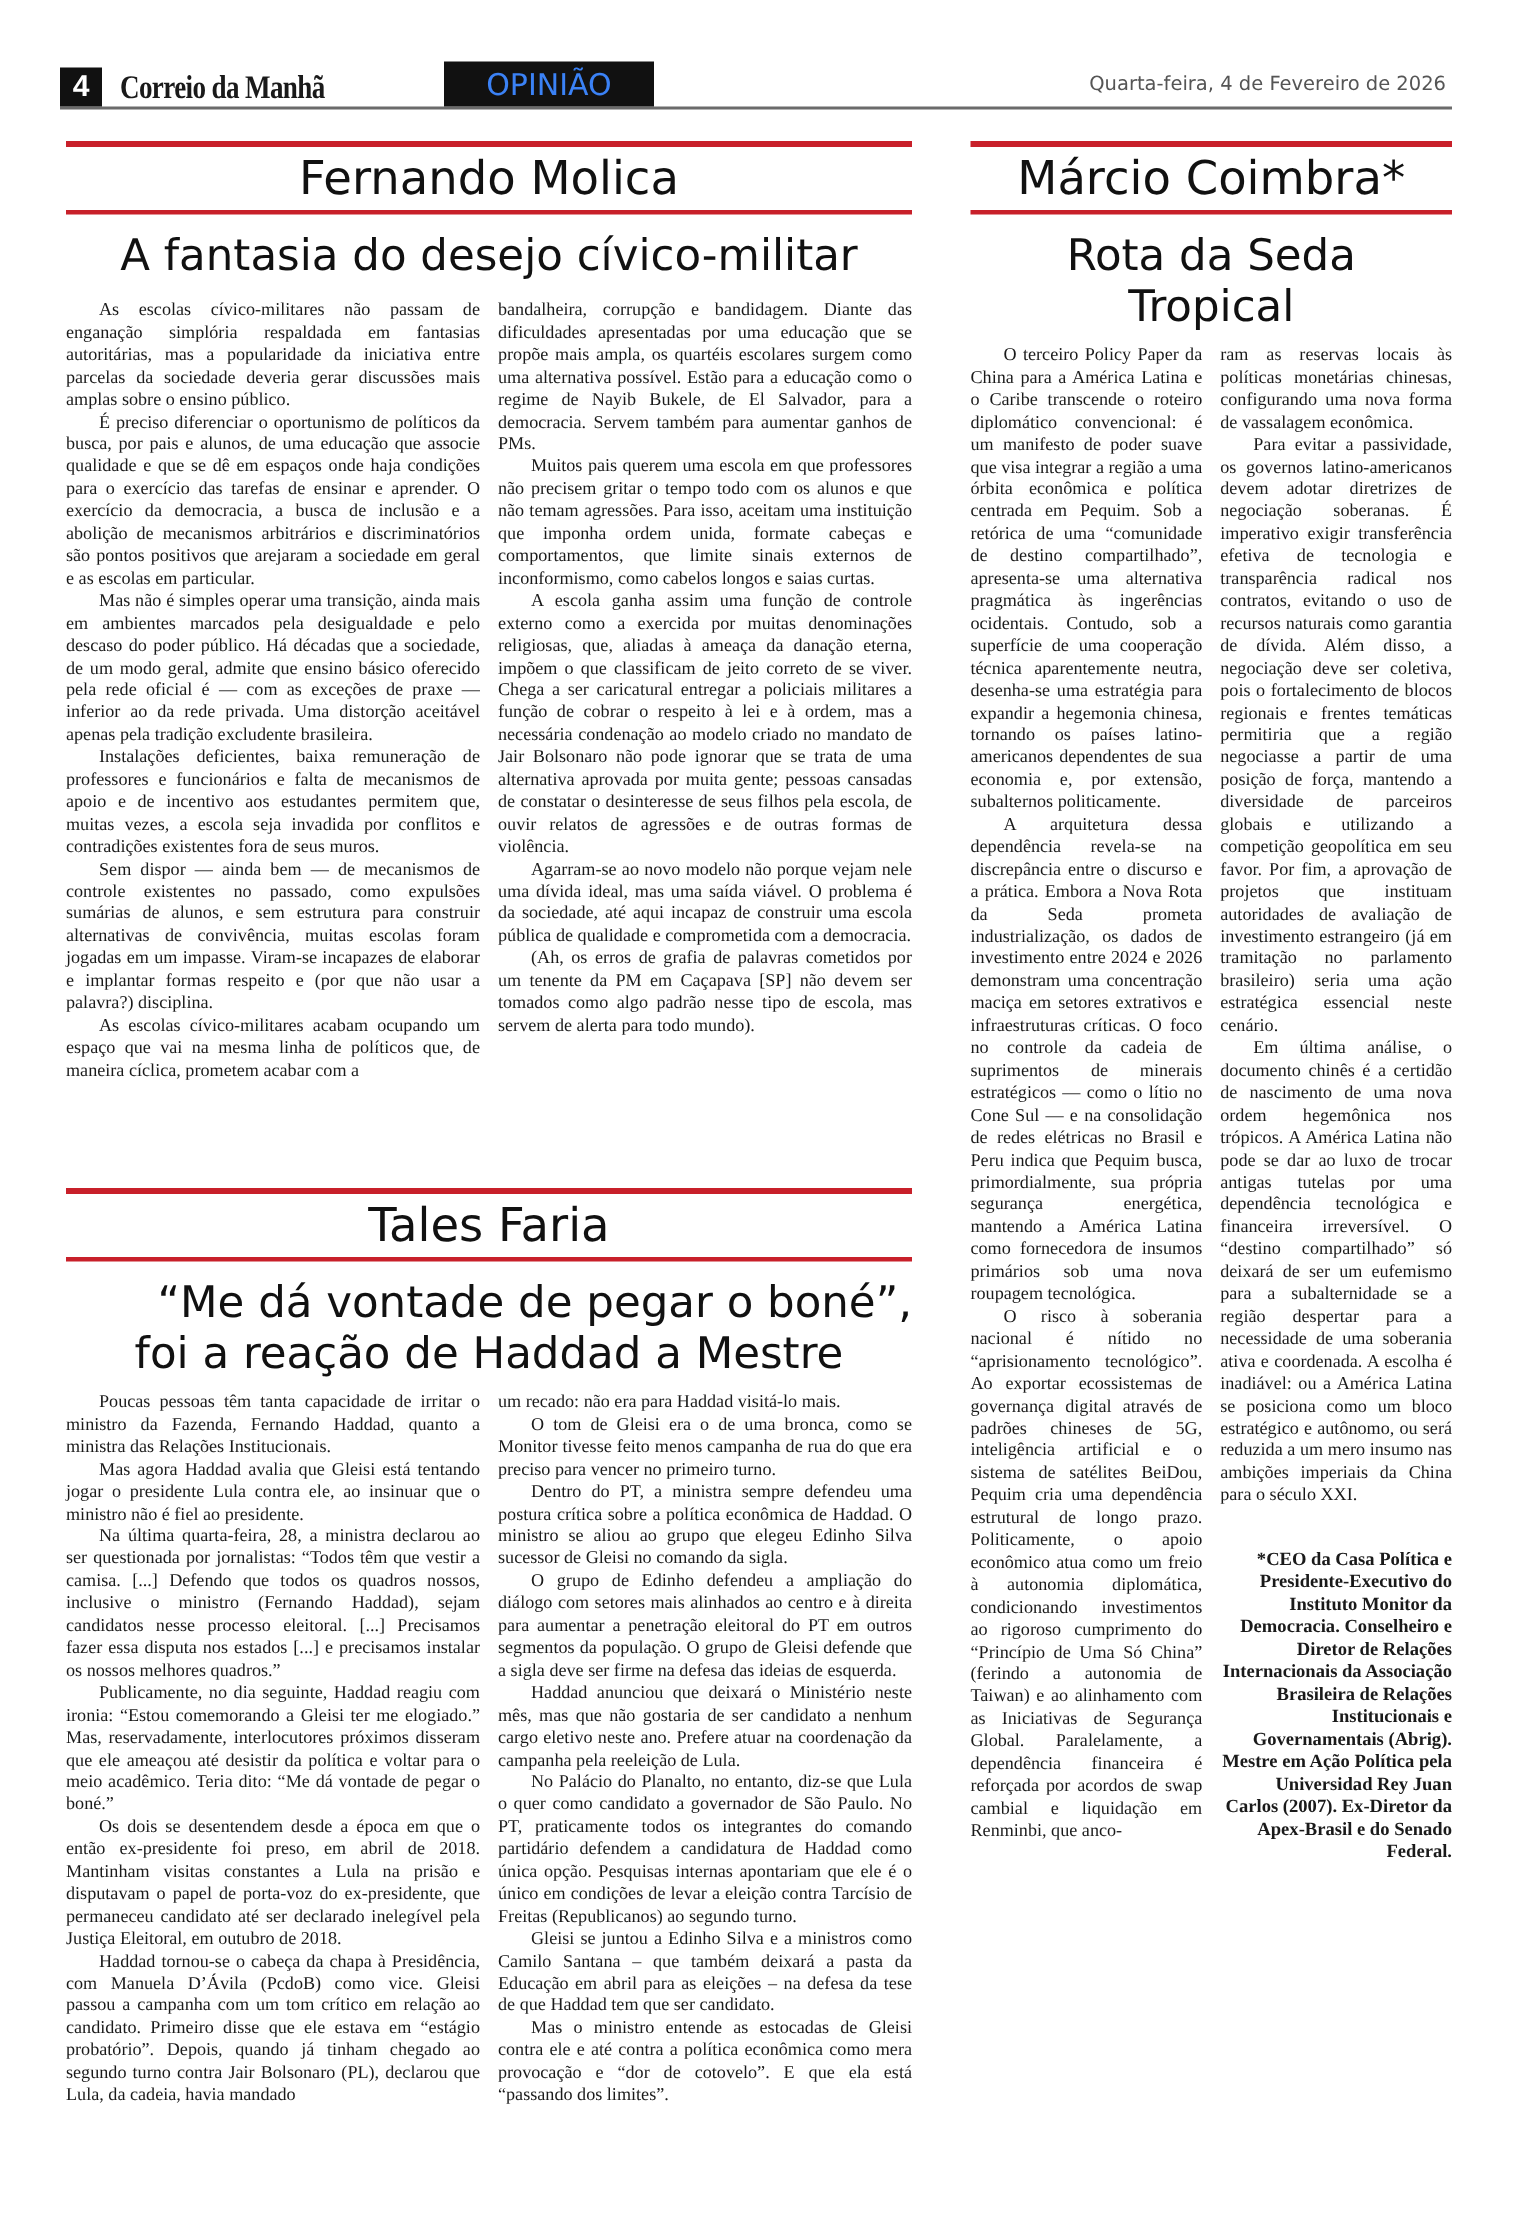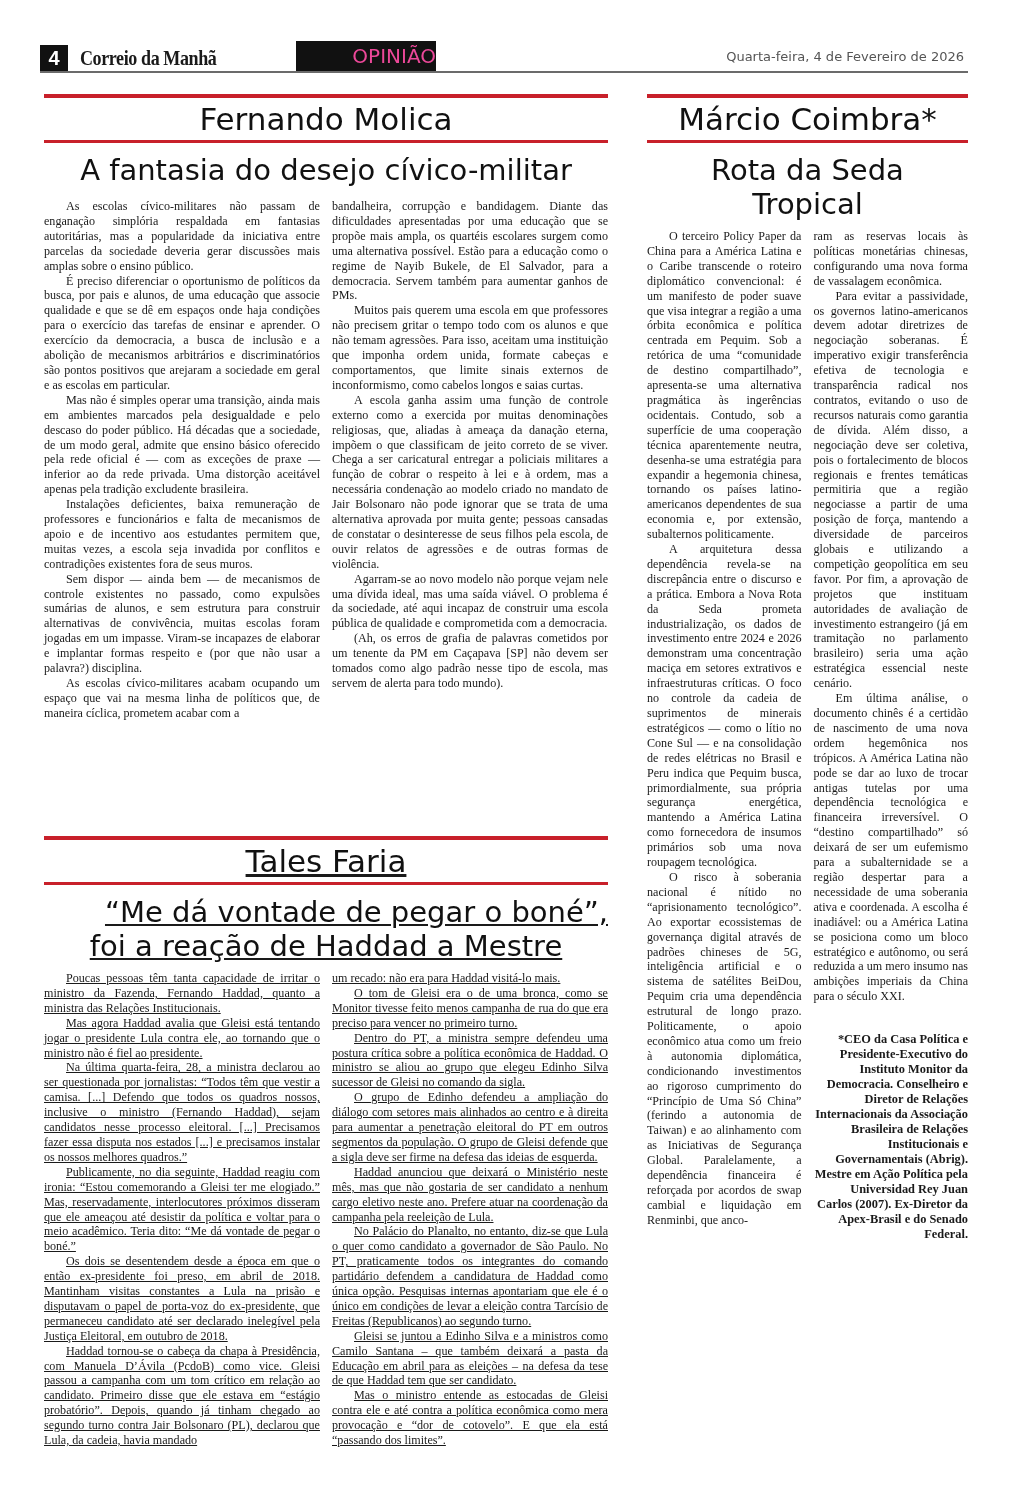--- a/index.html
+++ b/index.html
@@ -1,20 +1,20 @@
 <!DOCTYPE html>
 <html><head>
 <meta charset="utf-8">
 <style>
   html, body { margin: 0; padding: 0; background: #ffffff; }
   body { width: 1010px; height: 1488px; position: relative; overflow: hidden; color: #1a1a1a; }
   .masthead { position: absolute; left: 40px; top: 45px; width: 928px; height: 26px; border-bottom: 2px solid #6b6b6b; }
   .page-num { position: absolute; left: 0; top: 0; width: 28px; height: 26px; background: #111; color: #fff; font: 700 20px "Liberation Sans", sans-serif; text-align: center; line-height: 26px; }
   .paper-name { position: absolute; left: 40px; top: 0; font: 700 22px "Liberation Serif", serif; line-height: 26px; letter-spacing: -0.5px; transform: scaleX(0.82); transform-origin: left; }
-  .section-tag { position: absolute; left: 256px; top: -4px; width: 140px; height: 30px; background: #111; color: #ec4899; font: 400 20px "DejaVu Sans", sans-serif; text-align: right; line-height: 30px; }
+  .section-tag { position: absolute; left: 256px; top: -4px; width: 140px; height: 30px; background: #111; color: #3b82f6; font: 400 20px "DejaVu Sans", sans-serif; text-align: center; line-height: 30px; }
   .date { position: absolute; right: 4px; top: 4px; font: 400 13px "DejaVu Sans", sans-serif; color: #555; }
   .col-block { position: absolute; }
   .redline { height: 4px; background: #c8202a; }
   .redline.thin { height: 3px; }
   .author { font: 400 31px "DejaVu Sans", sans-serif; text-align: center; color: #111; line-height: 42px; }
   .headline { font: 400 29px "DejaVu Sans", sans-serif; text-align: center; color: #111; line-height: 34px; }
   .cols { display: flex; gap: 12px; }
   .col { flex: 1; font: 400 12.1px "Liberation Serif", serif; line-height: 14.9px; text-align: justify; hyphens: auto; }
   .col p { margin: 0; text-indent: 22px; }
   .col p.cont { text-indent: 0; }
@@ -49,30 +49,30 @@
       <div id="a1c2">
           <p>Muitos pais querem uma escola em que professores não precisem gritar o tempo todo com os alunos e que não temam agressões. Para isso, aceitam uma instituição que imponha ordem unida, formate cabeças e comportamentos, que limite sinais externos de inconformismo, como cabelos longos e saias curtas.</p>
           <p>A escola ganha assim uma função de controle externo como a exercida por muitas denominações religiosas, que, aliadas à ameaça da danação eterna, impõem o que classificam de jeito correto de se viver. Chega a ser caricatural entregar a policiais militares a função de cobrar o respeito à lei e à ordem, mas a necessária condenação ao modelo criado no mandato de Jair Bolsonaro não pode ignorar que se trata de uma alternativa aprovada por muita gente; pessoas cansadas de constatar o desinteresse de seus filhos pela escola, de ouvir relatos de agressões e de outras formas de violência.</p>
           <p>Agarram-se ao novo modelo não porque vejam nele uma dívida ideal, mas uma saída viável. O problema é da sociedade, até aqui incapaz de construir uma escola pública de qualidade e comprometida com a democracia.</p>
           <p>(Ah, os erros de grafia de palavras cometidos por um tenente da PM em Caçapava [SP] não devem ser tomados como algo padrão nesse tipo de escola, mas servem de alerta para todo mundo).</p>
         </div>
     </div>
   </div>
 </div>
 
-<div class="col-block" style="left:44px; top:836px; width:564px;text-decoration:underline;">
+<div class="col-block" style="left:44px; top:792px; width:564px;">
   <div class="redline"></div>
   <div class="author">Tales Faria</div>
   <div class="redline thin"></div>
   <div class="headline" style="margin-top:10px;text-align:right;">“Me dá vontade de pegar o boné”,</div>
   <div class="headline" style="margin-bottom:8px;">foi a reação de Haddad a Mestre</div>
   <div class="cols">
     <div class="col" id="a2c1">
         <p>Poucas pessoas têm tanta capacidade de irritar o ministro da Fazenda, Fernando Haddad, quanto a ministra das Relações Institucionais.</p>
-        <p>Mas agora Haddad avalia que Gleisi está tentando jogar o presidente Lula contra ele, ao tornando que o ministro não é fiel ao presidente.</p>
+        <p>Mas agora Haddad avalia que Gleisi está tentando jogar o presidente Lula contra ele, ao insinuar que o ministro não é fiel ao presidente.</p>
         <p>Na última quarta-feira, 28, a ministra declarou ao ser questionada por jornalistas: “Todos têm que vestir a camisa. [...] Defendo que todos os quadros nossos, inclusive o ministro (Fernando Haddad), sejam candidatos nesse processo eleitoral. [...] Precisamos fazer essa disputa nos estados [...] e precisamos instalar os nossos melhores quadros.”</p>
         <p>Publicamente, no dia seguinte, Haddad reagiu com ironia: “Estou comemorando a Gleisi ter me elogiado.” Mas, reservadamente, interlocutores próximos disseram que ele ameaçou até desistir da política e voltar para o meio acadêmico. Teria dito: “Me dá vontade de pegar o boné.”</p>
         <p>Os dois se desentendem desde a época em que o então ex-presidente foi preso, em abril de 2018. Mantinham visitas constantes a Lula na prisão e disputavam o papel de porta-voz do ex-presidente, que permaneceu candidato até ser declarado inelegível pela Justiça Eleitoral, em outubro de 2018.</p>
         <p>Haddad tornou-se o cabeça da chapa à Presidência, com Manuela D’Ávila (PcdoB) como vice. Gleisi passou a campanha com um tom crítico em relação ao candidato. Primeiro disse que ele estava em “estágio probatório”. Depois, quando já tinham chegado ao segundo turno contra Jair Bolsonaro (PL), declarou que Lula, da cadeia, havia mandado</p>
       </div>
     <div class="col">
       <p class="cont">um recado: não era para Haddad visitá-lo mais.</p>
       <div id="a2c2">
           <p>O tom de Gleisi era o de uma bronca, como se Monitor tivesse feito menos campanha de rua do que era preciso para vencer no primeiro turno.</p>
           <p>Dentro do PT, a ministra sempre defendeu uma postura crítica sobre a política econômica de Haddad. O ministro se aliou ao grupo que elegeu Edinho Silva sucessor de Gleisi no comando da sigla.</p>

